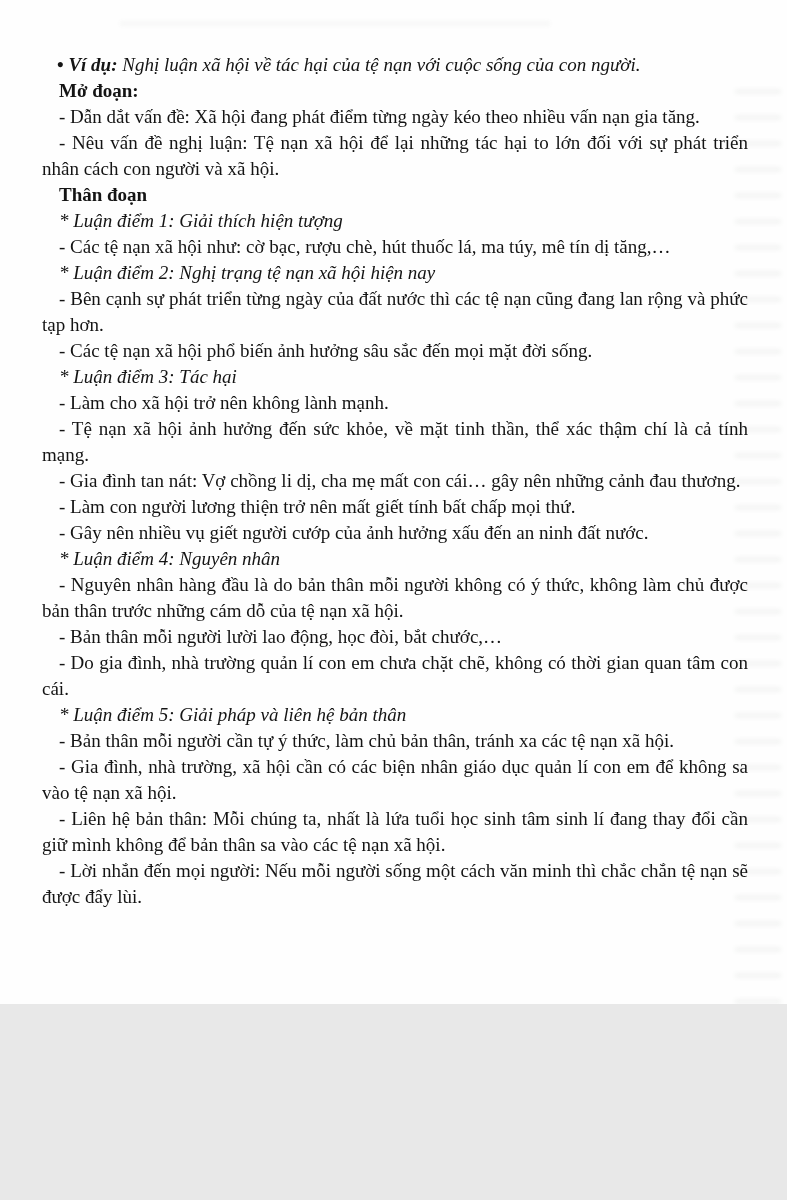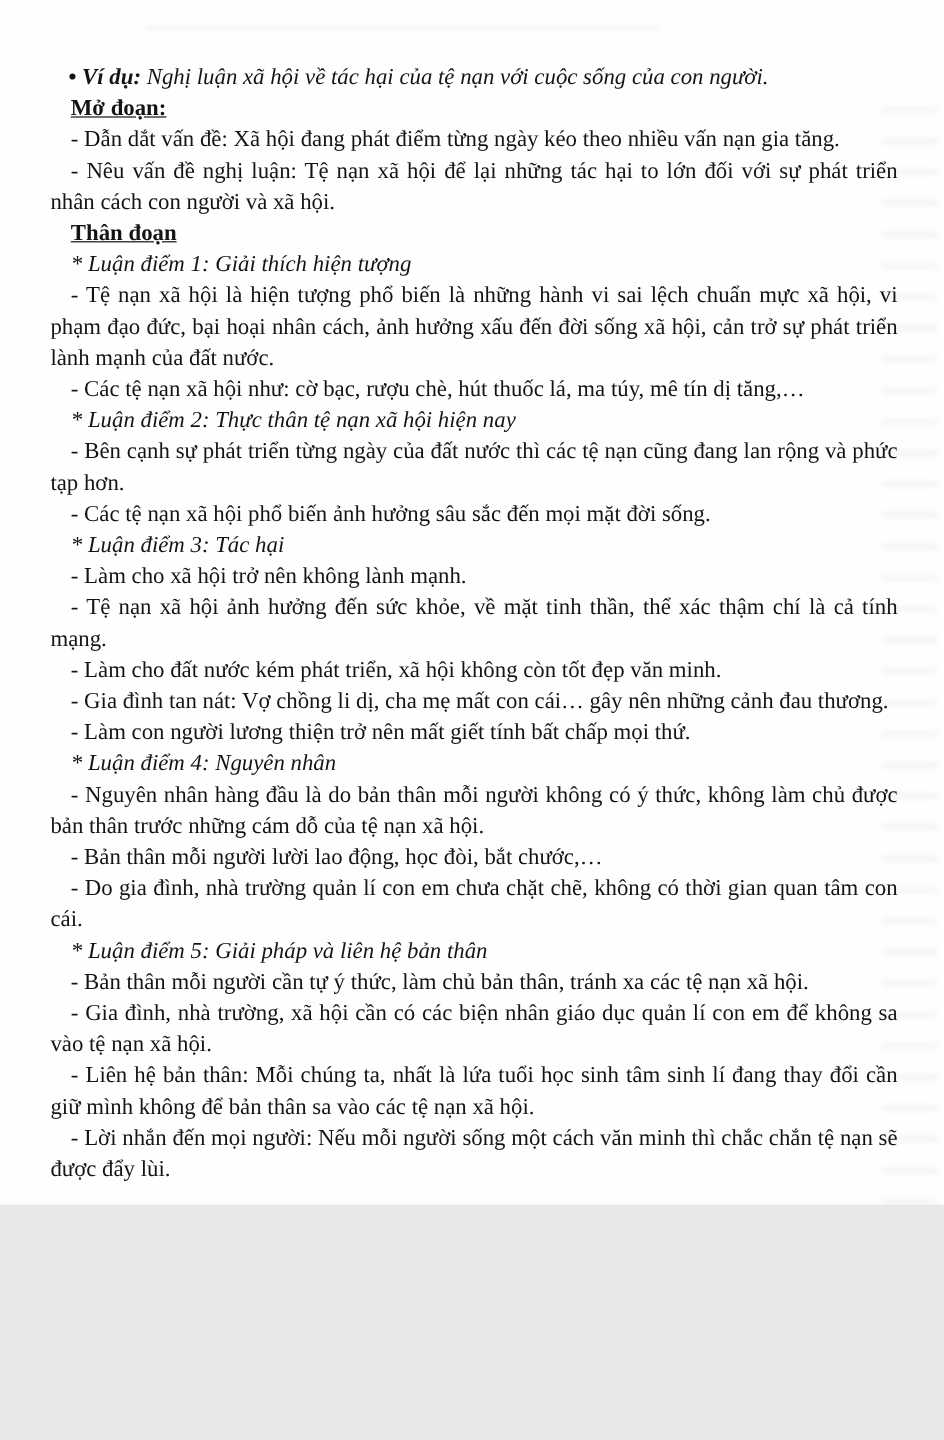--- a/index.html
+++ b/index.html
@@ -41,21 +41,20 @@
     line-height: 26px;
     text-align: justify;
   }
   .para {
     margin: 0;
     text-indent: 17px;
   }
   .para.heading {
     font-weight: 700;
     text-align: left;
-    text-decoration: underline;
   }
   .para.point {
     font-style: italic;
     text-align: left;
   }
   .para.example {
     font-style: italic;
     text-align: left;
     text-indent: 15px;
   }
@@ -83,31 +82,30 @@
   <div class="bleed top-strip"></div>
   <div class="bleed right-margin"></div>
 
   <div class="content">
       <p class="para example"><span class="bullet">• </span><span class="lead">Ví dụ:</span><span> Nghị luận xã hội về tác hại của tệ nạn với cuộc sống của con người.</span></p>
       <p class="para heading">Mở đoạn:</p>
       <p class="para body">- Dẫn dắt vấn đề: Xã hội đang phát điểm từng ngày kéo theo nhiều vấn nạn gia tăng.</p>
       <p class="para body">- Nêu vấn đề nghị luận: Tệ nạn xã hội để lại những tác hại to lớn đối với sự phát triển nhân cách con người và xã hội.</p>
       <p class="para heading">Thân đoạn</p>
       <p class="para point">* Luận điểm 1: Giải thích hiện tượng</p>
-      <p class="para body">- Tệ nạn xã hội là hiện tượng phổ biến là những hành vi sai lệch chuẩn mực xã hội, vi phạm đạo đức, bại hoại nhân cách, ảnh hưởng xấu đến đời sống xã hội, cản trở sự phát triển lành mạnh của đất nước.</p>
       <p class="para body">- Các tệ nạn xã hội như: cờ bạc, rượu chè, hút thuốc lá, ma túy, mê tín dị tăng,…</p>
-      <p class="para point">* Luận điểm 2: Thực thân tệ nạn xã hội hiện nay</p>
+      <p class="para point">* Luận điểm 2: Nghị trạng tệ nạn xã hội hiện nay</p>
       <p class="para body">- Bên cạnh sự phát triển từng ngày của đất nước thì các tệ nạn cũng đang lan rộng và phức tạp hơn.</p>
       <p class="para body">- Các tệ nạn xã hội phổ biến ảnh hưởng sâu sắc đến mọi mặt đời sống.</p>
       <p class="para point">* Luận điểm 3: Tác hại</p>
       <p class="para body">- Làm cho xã hội trở nên không lành mạnh.</p>
       <p class="para body">- Tệ nạn xã hội ảnh hưởng đến sức khỏe, về mặt tinh thần, thể xác thậm chí là cả tính mạng.</p>
-      <p class="para body">- Làm cho đất nước kém phát triển, xã hội không còn tốt đẹp văn minh.</p>
       <p class="para body">- Gia đình tan nát: Vợ chồng li dị, cha mẹ mất con cái… gây nên những cảnh đau thương.</p>
       <p class="para body">- Làm con người lương thiện trở nên mất giết tính bất chấp mọi thứ.</p>
+      <p class="para body">- Gây nên nhiều vụ giết người cướp của ảnh hưởng xấu đến an ninh đất nước.</p>
       <p class="para point">* Luận điểm 4: Nguyên nhân</p>
       <p class="para body">- Nguyên nhân hàng đầu là do bản thân mỗi người không có ý thức, không làm chủ được bản thân trước những cám dỗ của tệ nạn xã hội.</p>
       <p class="para body">- Bản thân mỗi người lười lao động, học đòi, bắt chước,…</p>
       <p class="para body">- Do gia đình, nhà trường quản lí con em chưa chặt chẽ, không có thời gian quan tâm con cái.</p>
       <p class="para point">* Luận điểm 5: Giải pháp và liên hệ bản thân</p>
       <p class="para body">- Bản thân mỗi người cần tự ý thức, làm chủ bản thân, tránh xa các tệ nạn xã hội.</p>
       <p class="para body">- Gia đình, nhà trường, xã hội cần có các biện nhân giáo dục quản lí con em để không sa vào tệ nạn xã hội.</p>
       <p class="para body">- Liên hệ bản thân: Mỗi chúng ta, nhất là lứa tuổi học sinh tâm sinh lí đang thay đổi cần giữ mình không để bản thân sa vào các tệ nạn xã hội.</p>
       <p class="para body">- Lời nhắn đến mọi người: Nếu mỗi người sống một cách văn minh thì chắc chắn tệ nạn sẽ được đẩy lùi.</p>
     </div>

